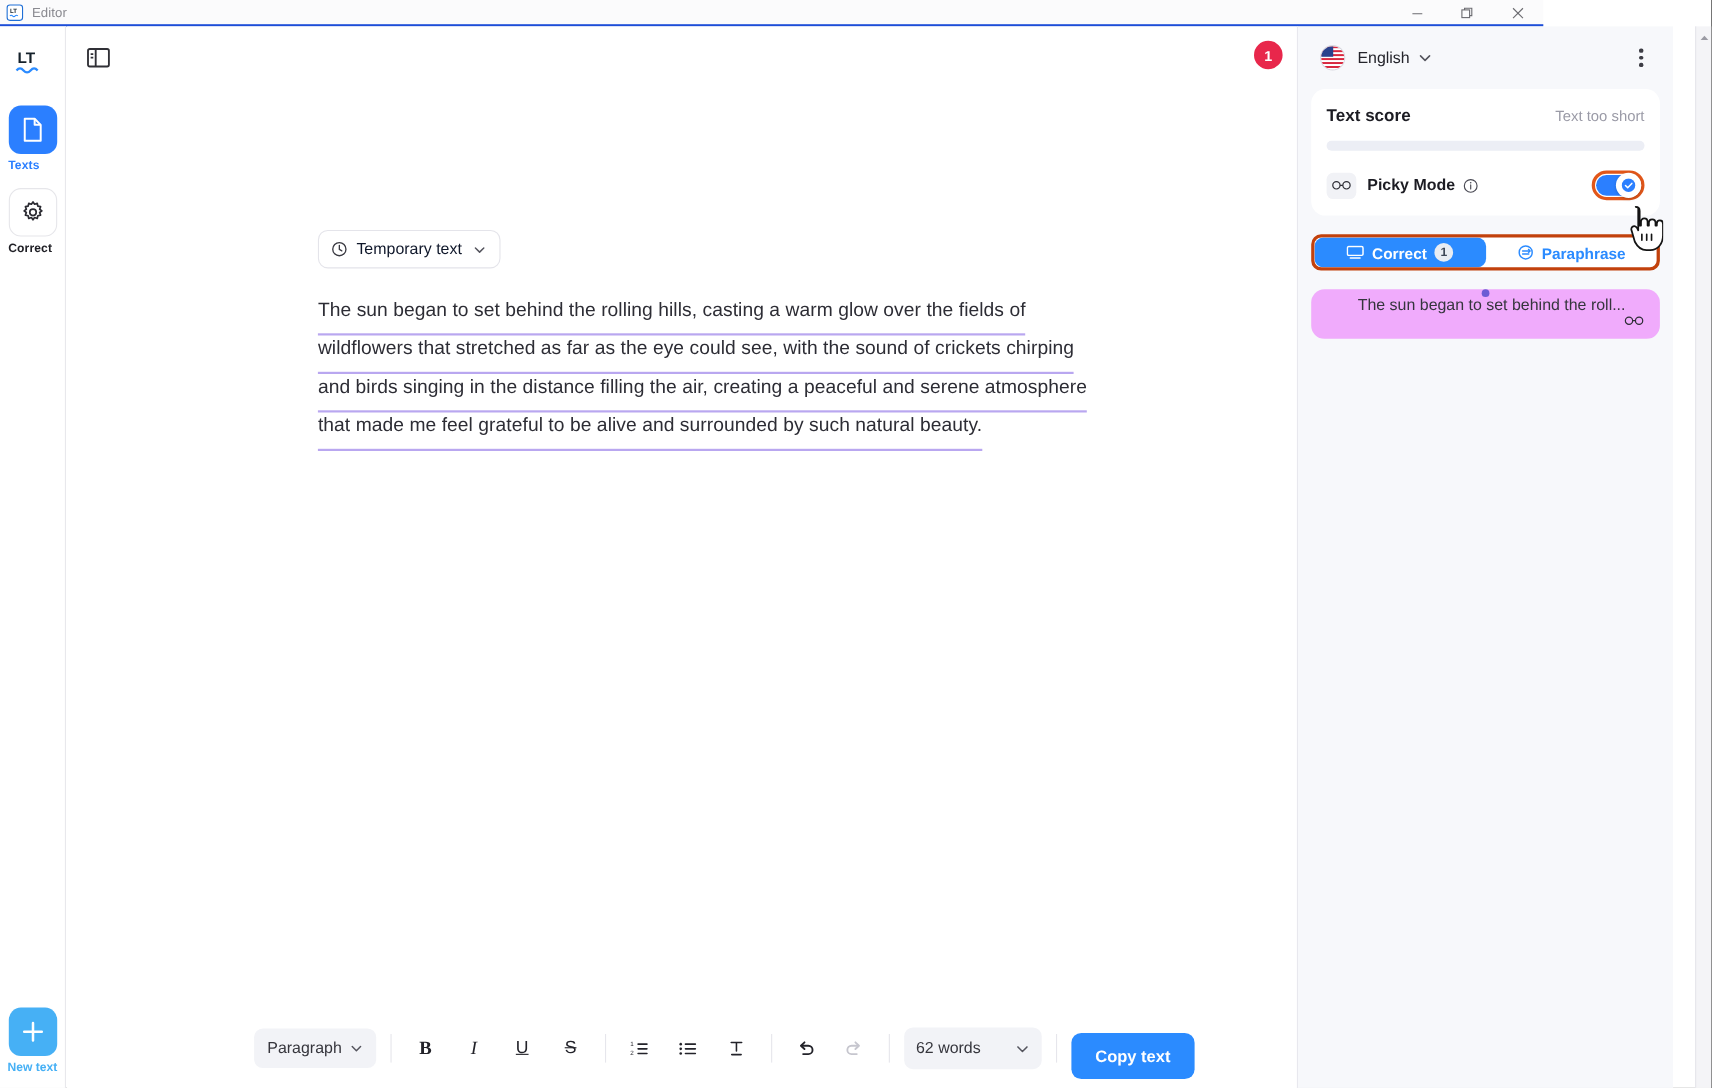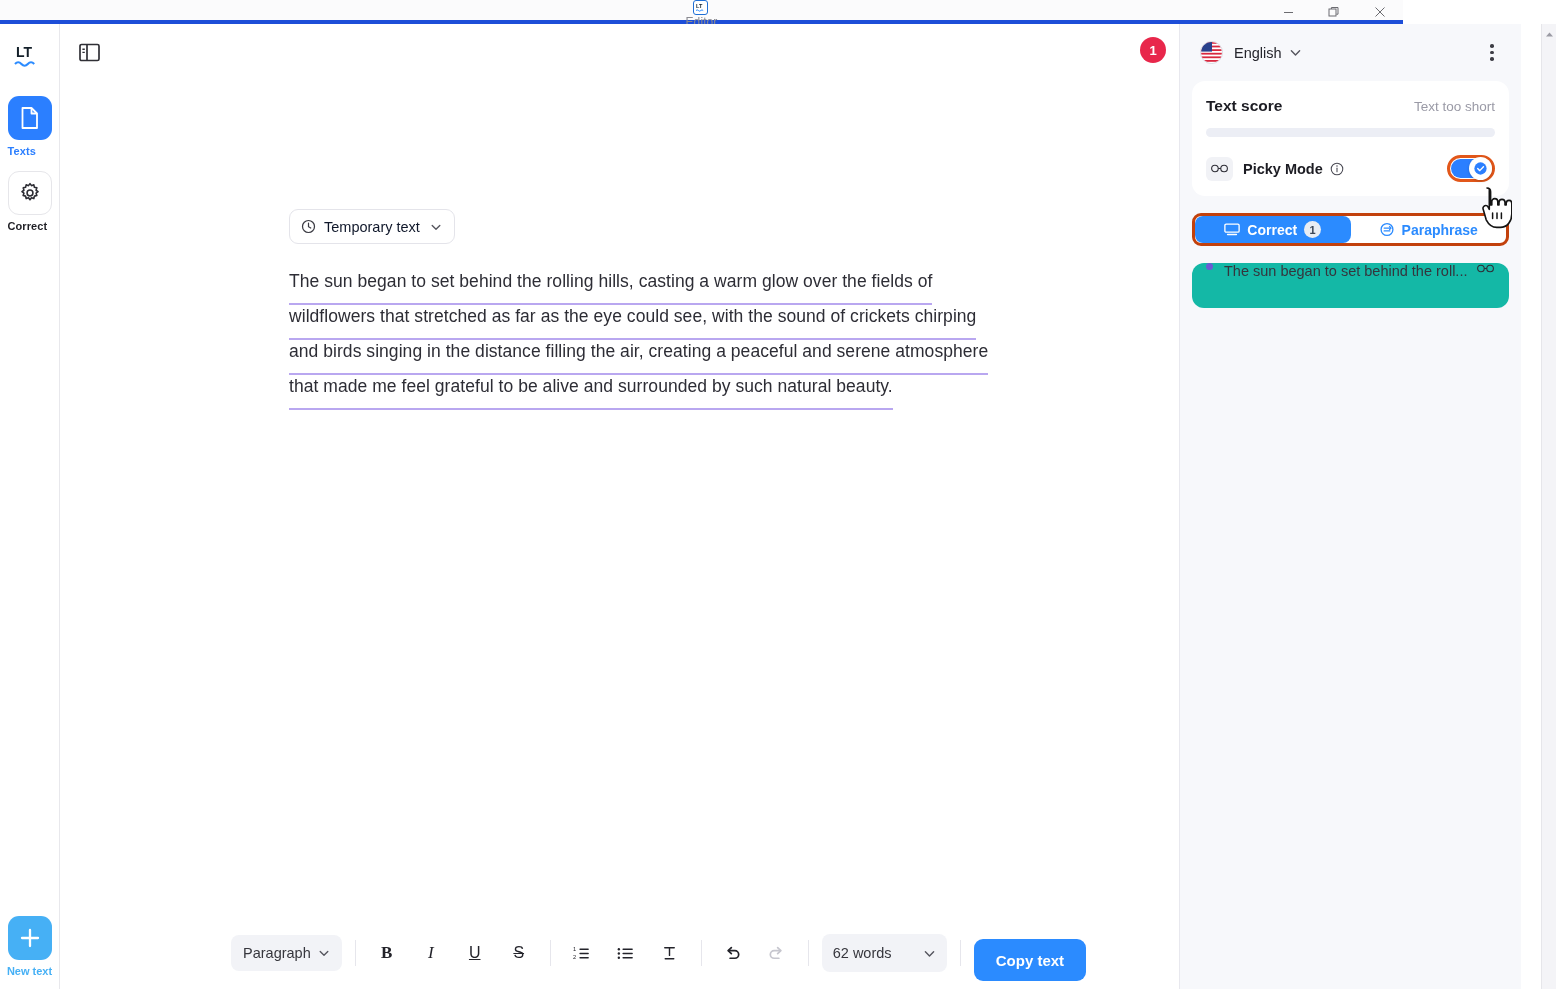--- a/index.html
+++ b/index.html
@@ -16,22 +16,21 @@
     background: #ffffff;
     overflow: hidden;
   }
 
   
   .titlebar {
     position: absolute; top: 0; left: 0;
     width: 1403px; height: 24px;
     background: #fbfbfc;
     display: flex; align-items: center;
-    border-bottom: 4px solid #1d4ed8;
-    flex-direction: column;
+    border-bottom: 2px solid #1d4ed8;
   }
   .tb-logo {
     width: 15px; height: 15px;
     margin-left: 6px; margin-right: 8px;
     border-radius: 3px;
     background: #ffffff;
     border: 1px solid #1f6fd6;
     display: flex; align-items: center; justify-content: center;
     flex-shrink: 0;
   }
@@ -254,23 +253,23 @@
   .tab.idle { color: #2b8bff; }
   .tab-count {
     min-width: 17px; height: 17px; padding: 0 4px;
     border-radius: 9px; background: #e9edf3; color: #3d4756;
     font-size: 11px; font-weight: 700;
     display: flex; align-items: center; justify-content: center;
   }
 
   .sugg-card {
     margin: 17px 12px 0 12px;
-    background: #14b8a6; border-radius: 12px;
+    background: #f0abfc; border-radius: 12px;
     height: 45px; padding: 0 14px;
-    display: flex; 
+    display: flex; align-items: center; flex-direction: column;
   }
   .sugg-dot { width: 7px; height: 7px; border-radius: 50%; background: #6c5bd4; flex-shrink: 0; }
   .sugg-text { font-size: 14.5px; color: #35353d; margin-left: 11px; white-space: nowrap; }
   .sugg-glass { margin-left: auto; color: #2e2e36; display: flex; }
 
   
   .scrollbar {
     position: absolute; top: 24px; right: 0;
     width: 15px; height: 965px;
     background: #f4f4f7; border-left: 1px solid #e6e6ea;

